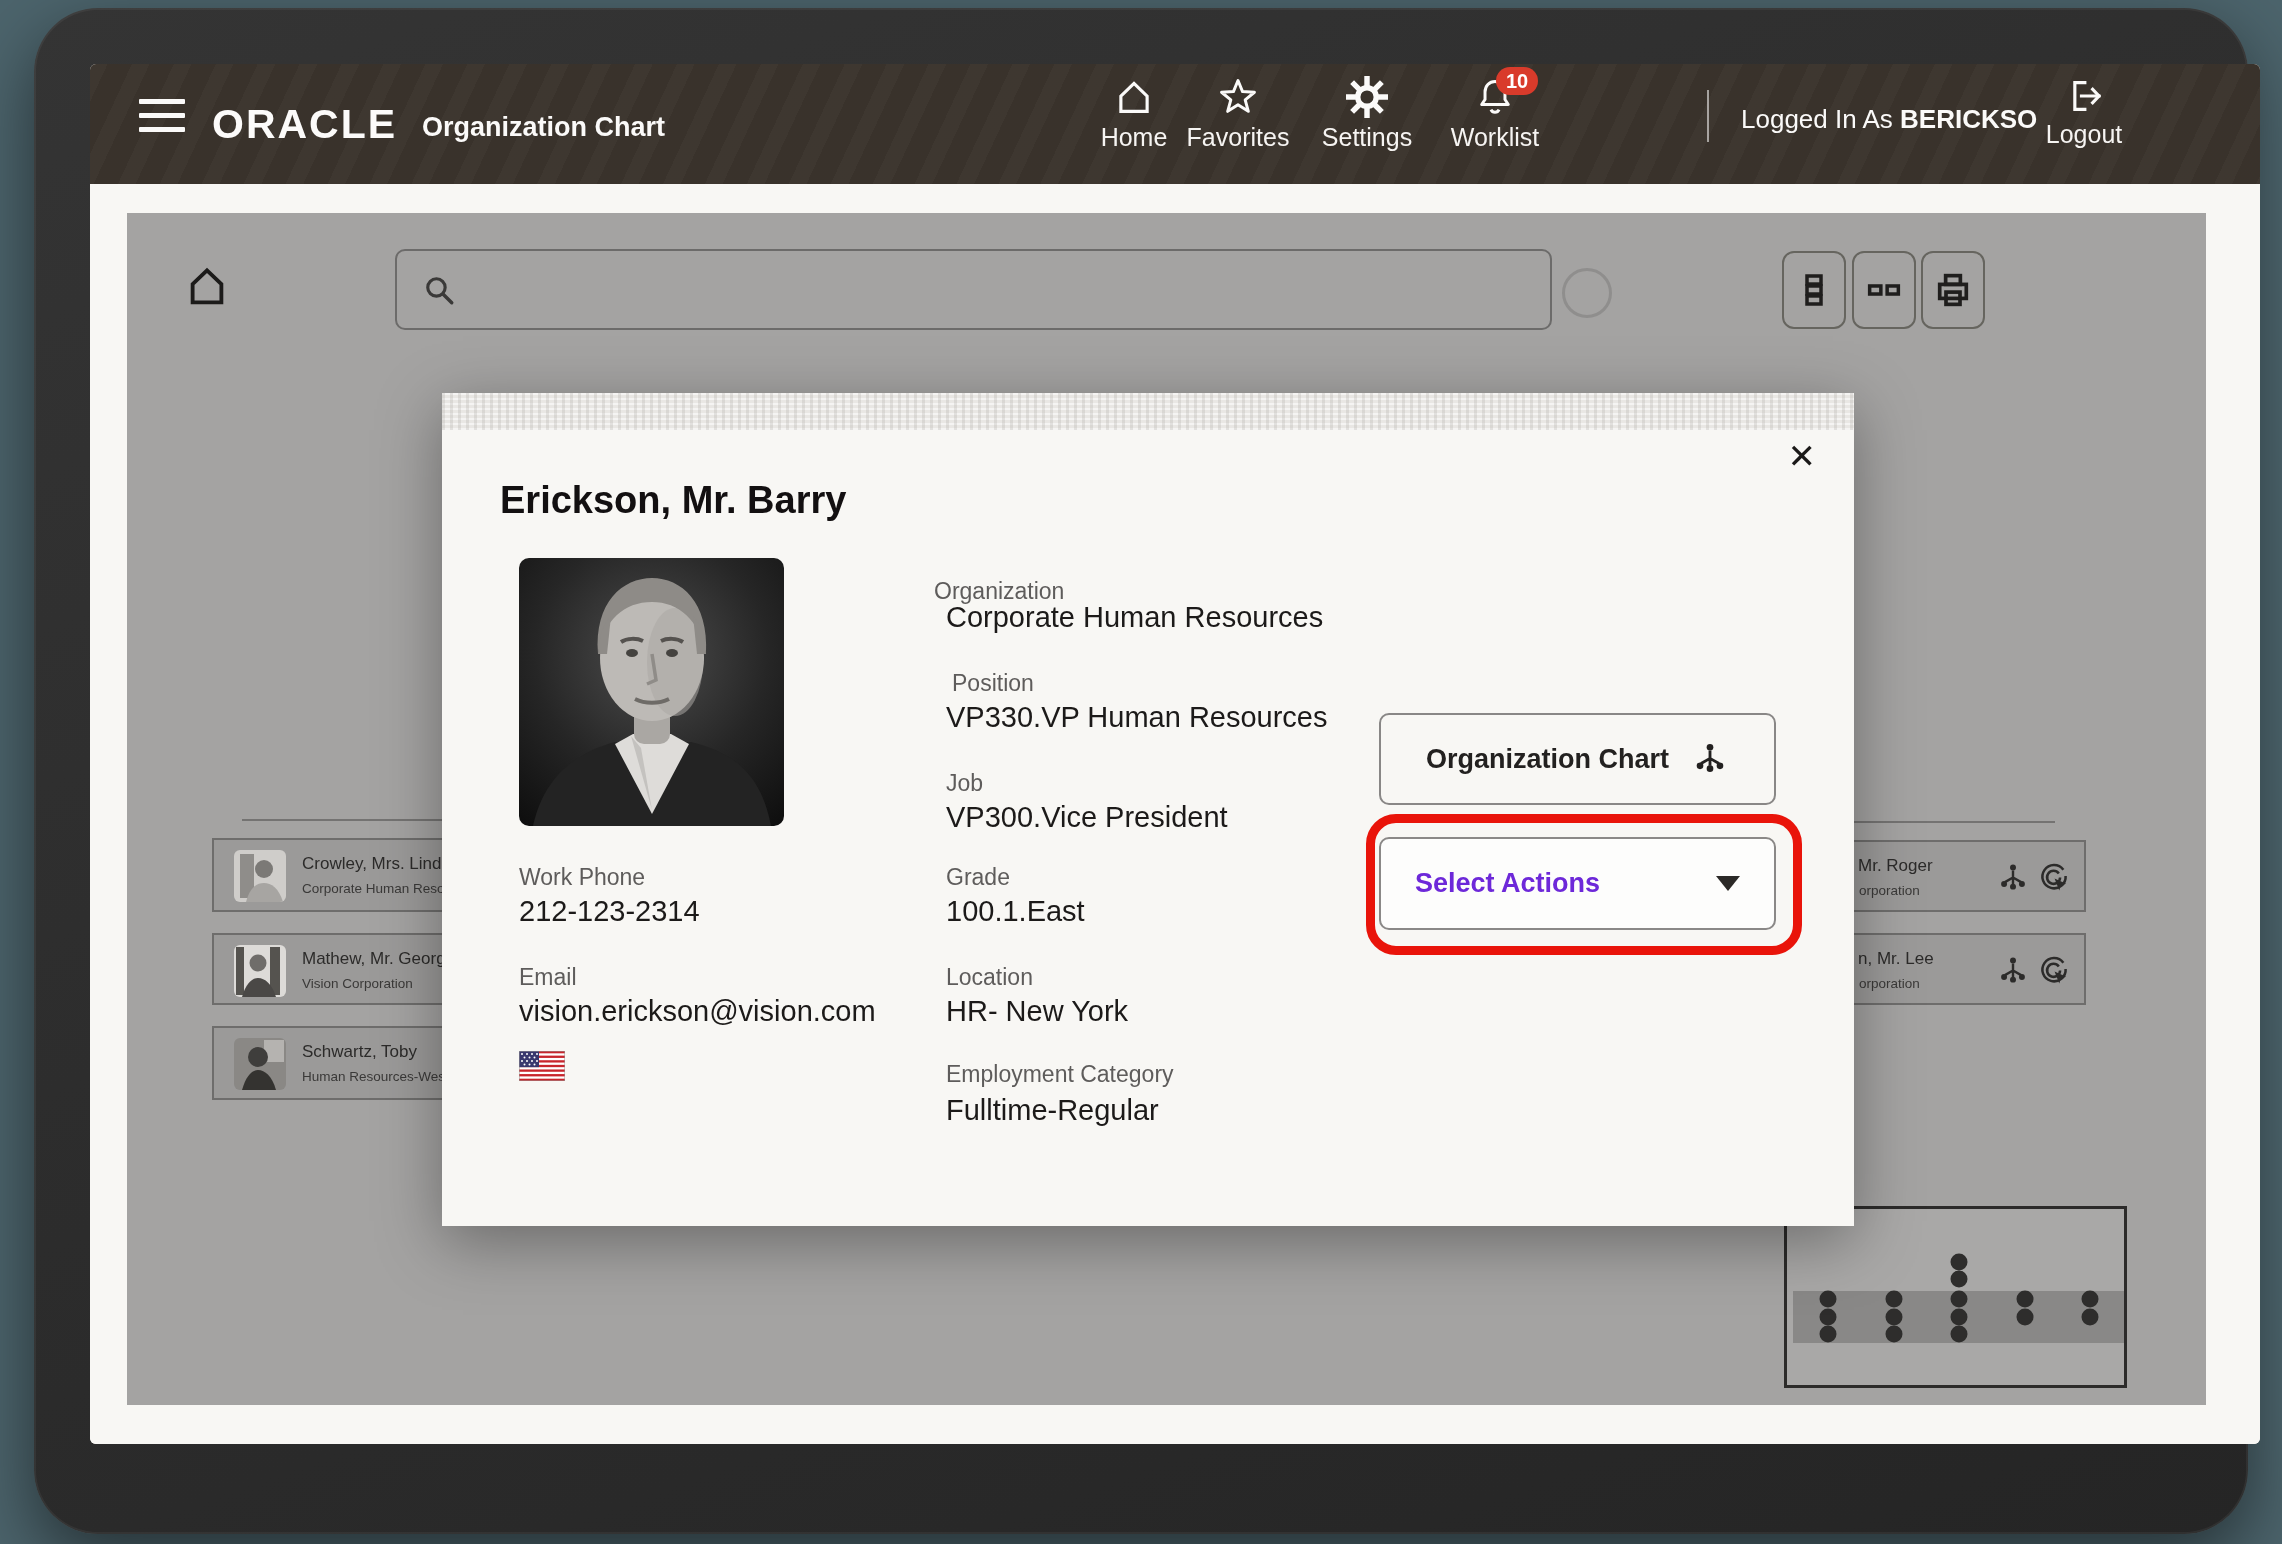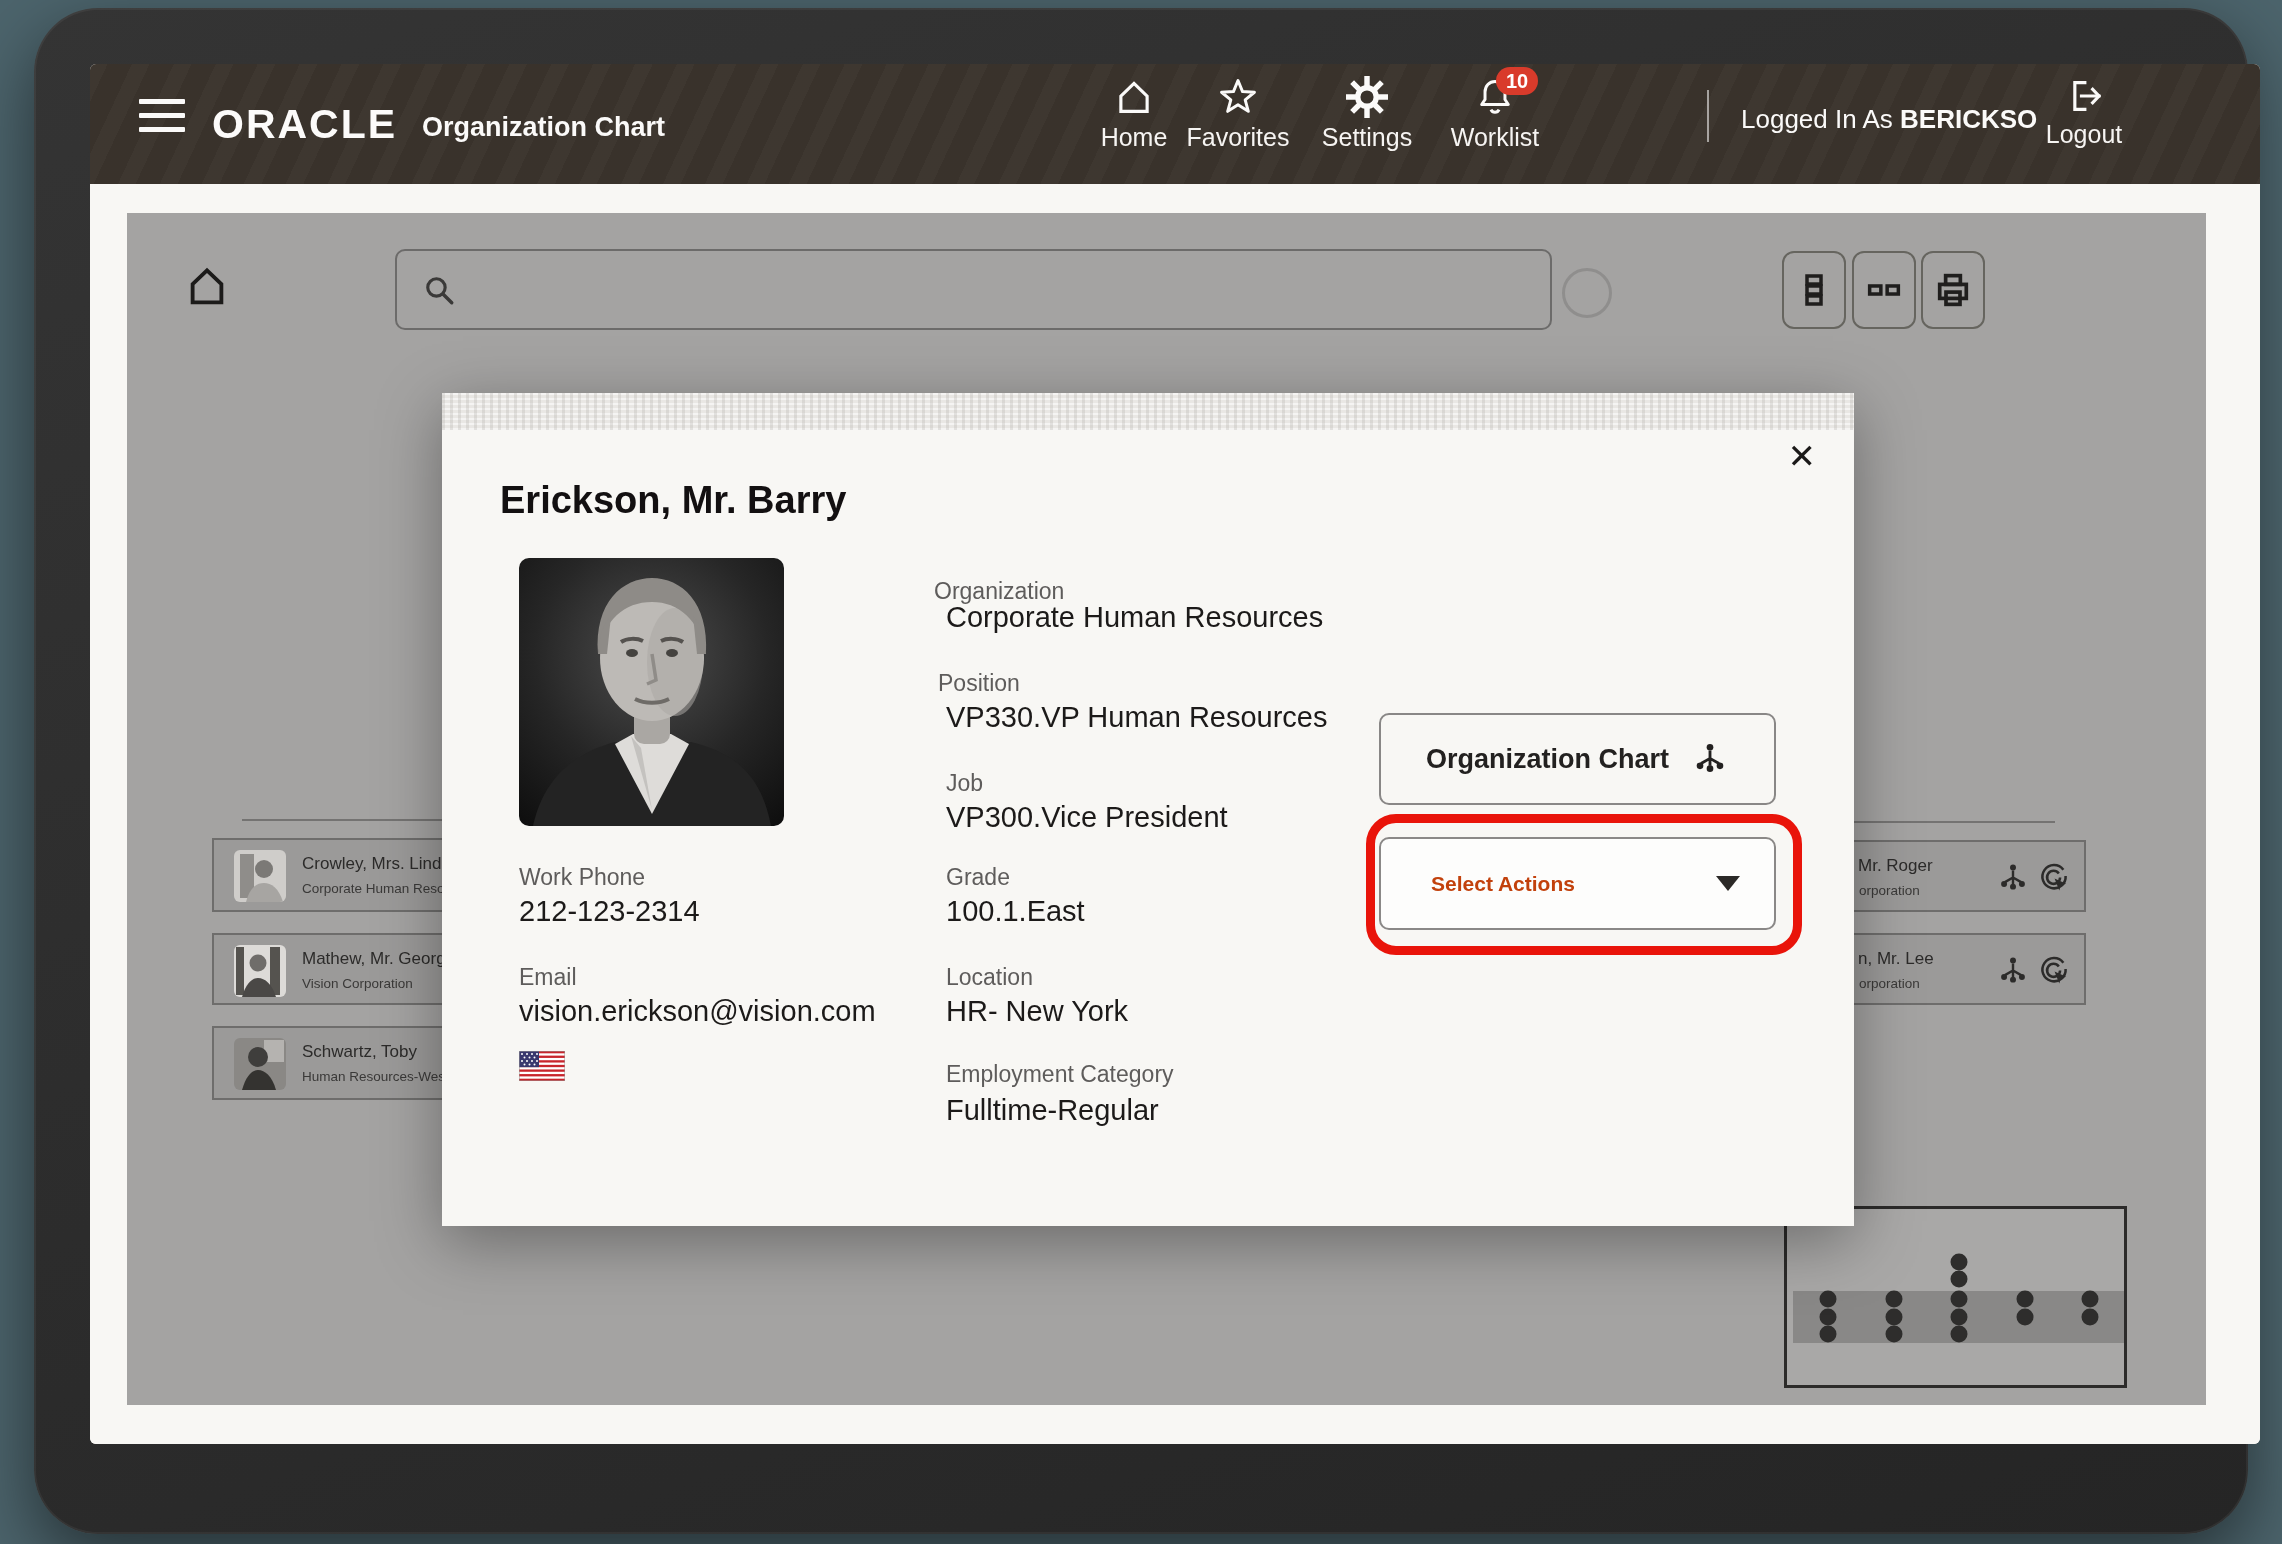--- a/index.html
+++ b/index.html
@@ -71,21 +71,21 @@
   .fld-value{position:absolute;font-size:29px;color:#1c1a19;line-height:34px;white-space:nowrap;}
   .flag{position:absolute;left:77px;top:658px;width:46px;height:30px;}
   .btn-orgchart{position:absolute;left:937px;top:320px;width:397px;height:92px;border:2px solid #898786;border-radius:10px;
     box-sizing:border-box;display:flex;align-items:center;justify-content:center;gap:22px;cursor:pointer;background:transparent;}
   .btn-orgchart .btn-label{font-size:27px;font-weight:700;color:#232120;}
   .btn-orgchart svg{width:38px;height:38px;}
   .annotation{position:absolute;left:924px;top:421px;width:436px;height:141px;border:9px solid #e9140a;border-radius:30px;
     box-sizing:border-box;pointer-events:none;}
   .btn-select{position:absolute;left:937px;top:444px;width:397px;height:93px;background:#fdfdfc;border:2px solid #8a8887;
     border-radius:10px;box-sizing:border-box;display:flex;align-items:center;cursor:pointer;padding:0 34px;justify-content:space-between;}
-  .btn-select .btn-label{font-size:21px;font-weight:700;color:#c2410c;margin-left:16px;}
+  .btn-select .btn-label{font-size:27px;font-weight:700;color:#6d28d9;}
   .caret{width:0;height:0;border-left:12px solid transparent;border-right:12px solid transparent;border-top:15px solid #2b2927;}
 </style>
 </head>
 <body>
 
 <div class="stage">
   <div class="frame">
     <div class="screen">
 
       <div class="app-header">
@@ -352,21 +352,21 @@
                     <circle cx="5.5" cy="13.5" r="1"></circle>
                     <circle cx="10.5" cy="13.5" r="1"></circle>
                     <circle cx="15.5" cy="13.5" r="1"></circle>
                   </g>
                 <rect width="46" height="30" fill="none" stroke="#9a9895" stroke-width="1"></rect>
               </svg>
             </div>
 
             <div class="fld-label" style="left:492px;top:177px;margin-top:8px;">Organization</div>
             <div class="fld-value" style="left:504px;top:207px;">Corporate Human Resources</div>
-            <div class="fld-label" style="left:496px;top:277px;">Position</div>
+            <div class="fld-label" style="left:510px;top:277px;">Position</div>
             <div class="fld-value" style="left:504px;top:307px;">VP330.VP Human Resources</div>
             <div class="fld-label" style="left:504px;top:377px;">Job</div>
             <div class="fld-value" style="left:504px;top:407px;">VP300.Vice President</div>
             <div class="fld-label" style="left:504px;top:471px;">Grade</div>
             <div class="fld-value" style="left:504px;top:501px;">100.1.East</div>
             <div class="fld-label" style="left:504px;top:571px;">Location</div>
             <div class="fld-value" style="left:504px;top:601px;">HR- New York</div>
             <div class="fld-label" style="left:504px;top:668px;">Employment Category</div>
             <div class="fld-value" style="left:504px;top:700px;">Fulltime-Regular</div>
 

